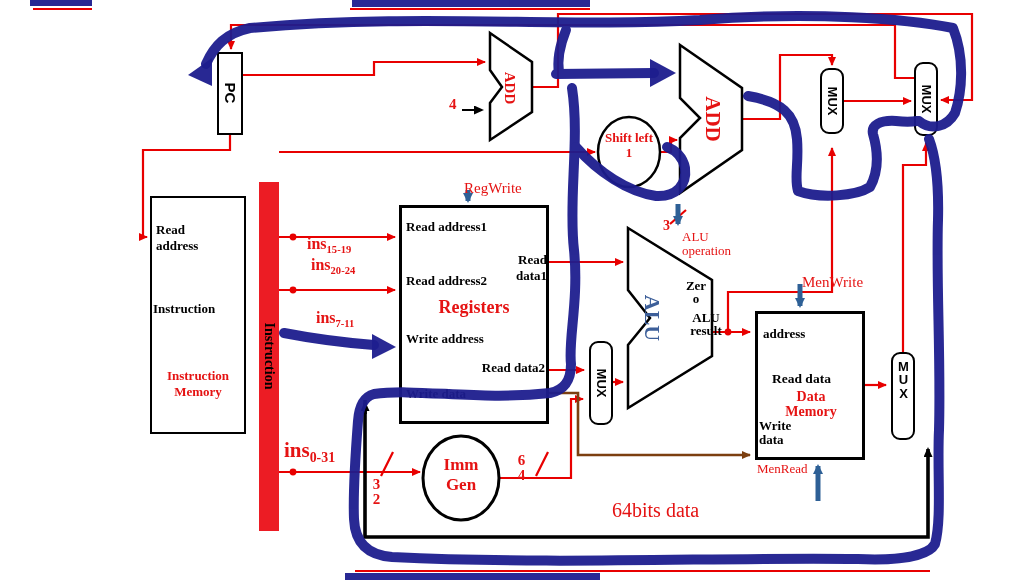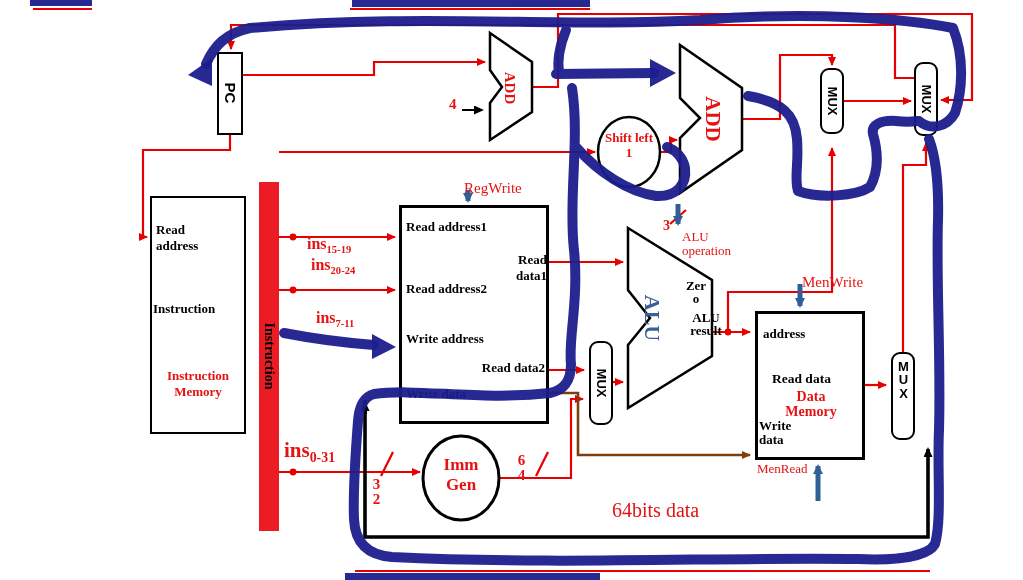--- a/index.html
+++ b/index.html
@@ -106,21 +106,22 @@
   <div class="abs blk" style="left:153px;top:301px;font-size:13px;white-space:nowrap;">Instruction</div>
   <div class="abs redb" style="left:152px;top:368px;width:92px;text-align:center;font-size:13px;">Instruction Memory</div>
 
   <div class="abs" style="left:259px;top:182px;width:20px;height:349px;background:#ec1c24;"></div>
   <span class="rot blk" style="left:269px;top:356px;font-size:14px;">Instruction</span>
 
   <div class="box" style="left:399px;top:205px;width:150px;height:219px;border-width:3px;"></div>
   <div class="abs red" style="left:464px;top:180px;font-size:15px;">RegWrite</div>
   <div class="abs blue" style="left:406px;top:219px;font-size:13px;white-space:nowrap;">Read address1</div>
   <div class="abs blk" style="left:499px;top:252px;width:48px;font-size:13px;text-align:right;">Read data1</div>
-  <div class="abs blue" style="left:406px;top:281px;font-size:13px;white-space:nowrap;">Read address2</div>
+  <div class="abs blue" style="left:406px;top:273px;font-size:13px;white-space:nowrap;">Read address2</div>
+  <div class="abs redb" style="left:399px;top:297px;width:150px;text-align:center;font-size:18px;">Registers</div>
   <div class="abs blue" style="left:406px;top:331px;font-size:13px;white-space:nowrap;">Write address</div>
   <div class="abs blk" style="left:455px;top:360px;width:90px;font-size:13px;text-align:right;">Read data2</div>
   <div class="abs blue" style="left:406px;top:386px;font-size:13px;white-space:nowrap;">Write data</div>
 
   <span class="abs red" style="left:449px;top:96px;font-size:15px;font-weight:bold;">4</span>
   <span class="rot redb" style="left:509px;top:88px;font-size:15px;">ADD</span>
   <span class="rot redb" style="left:712px;top:119px;font-size:21px;">ADD</span>
   <span class="rot" style="left:652px;top:318px;font-size:22px;font-weight:bold;color:#3d5f99;">ALU</span>
 
   <div class="abs redb" style="left:604px;top:131px;width:50px;text-align:center;font-size:13px;line-height:1.15;">Shift left 1</div>

